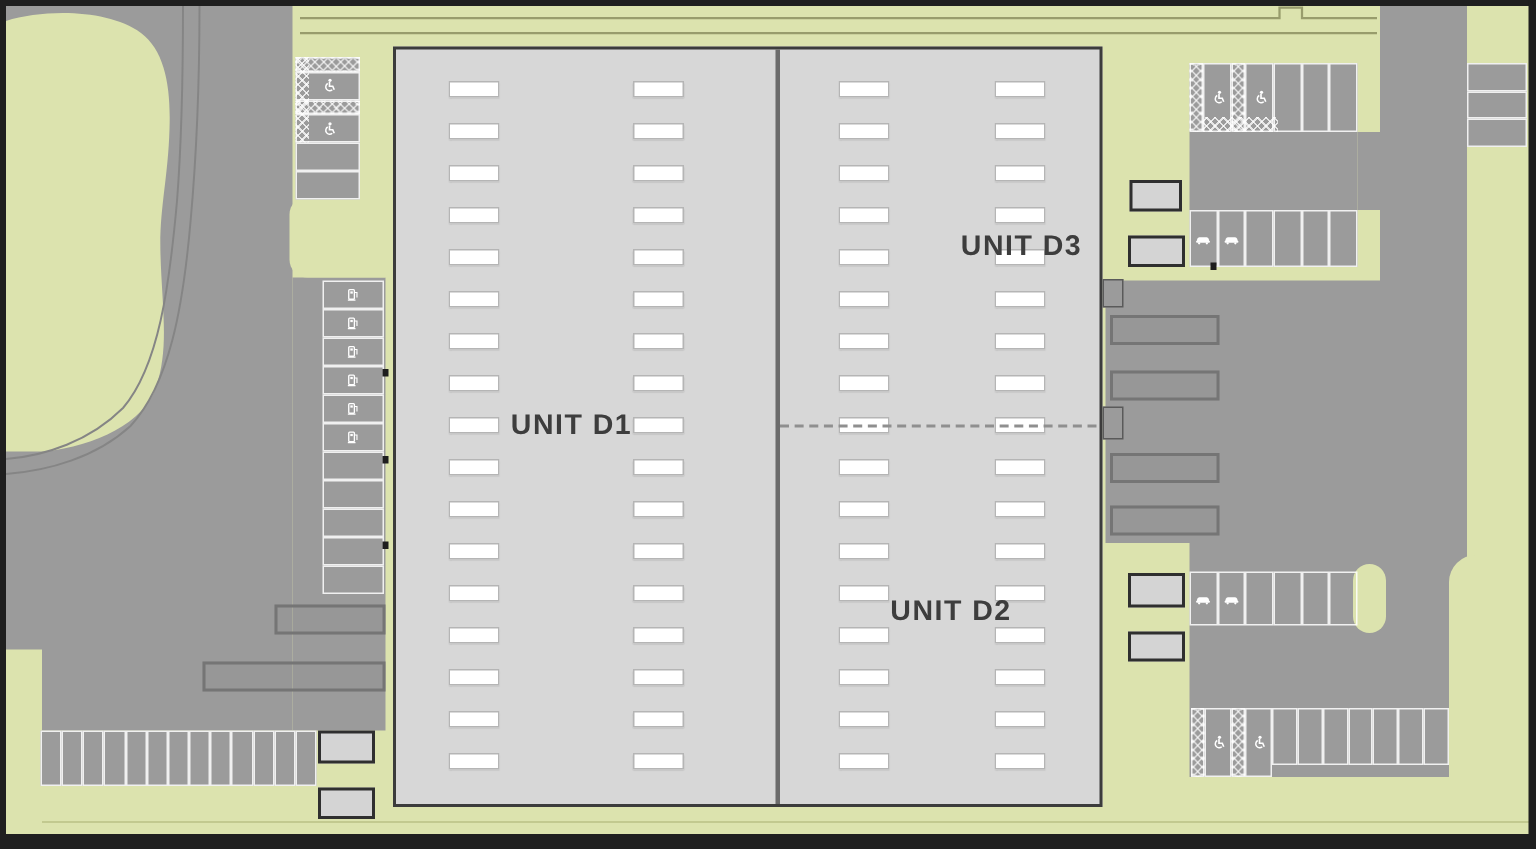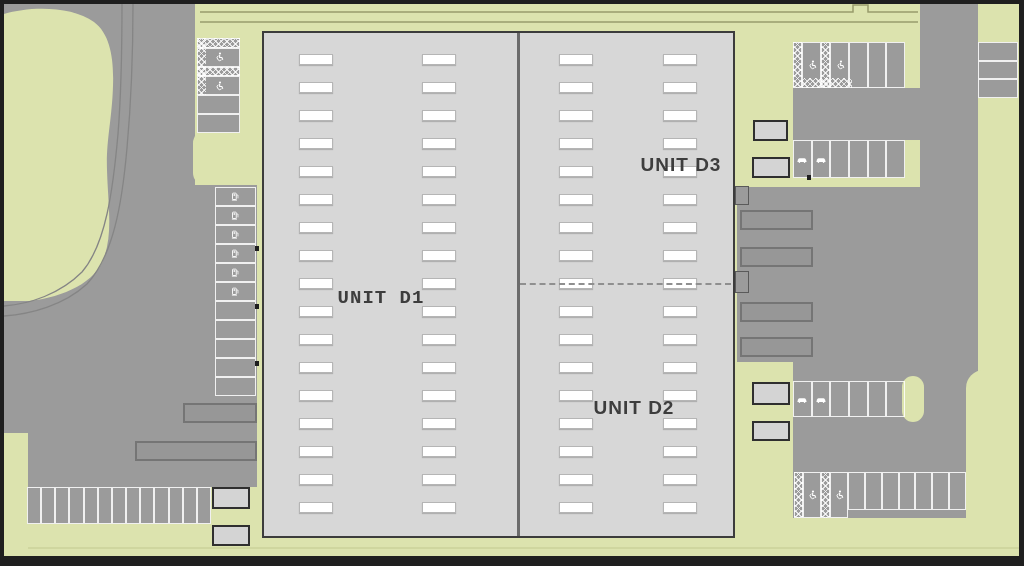--- a/index.html
+++ b/index.html
@@ -145,21 +145,21 @@
         <div class="vent" style="left: 399px; top: 301px;"></div>
         <div class="vent" style="left: 399px; top: 329px;"></div>
         <div class="vent" style="left: 399px; top: 357px;"></div>
         <div class="vent" style="left: 399px; top: 385px;"></div>
         <div class="vent" style="left: 399px; top: 413px;"></div>
         <div class="vent" style="left: 399px; top: 441px;"></div>
         <div class="vent" style="left: 399px; top: 469px;"></div>
       </div>
     <div class="unit-wall"></div>
     <div class="unit-divider"></div>
-    <div class="unit-label" style="left:117px;top:265px;font-family:Liberation Mono, monospace;">UNIT D1</div>
+    <div class="unit-label" style="left:117px;top:251px;">UNIT D1</div>
     <div class="unit-label" style="left:370px;top:132px;margin-left:47px;">UNIT D3</div>
     <div class="unit-label" style="left:370px;top:375px;">UNIT D2</div>
   </div>
 
   <div id="small-buildings">
       <div class="smallbldg" style="left: 753px; top: 120px; width: 35px; height: 21px;"></div>
       <div class="smallbldg" style="left: 752px; top: 157px; width: 38px; height: 21px;"></div>
       <div class="smallbldg" style="left: 752px; top: 382px; width: 38px; height: 23px;"></div>
       <div class="smallbldg" style="left: 752px; top: 421px; width: 38px; height: 20px;"></div>
       <div class="smallbldg" style="left: 212px; top: 487px; width: 38px; height: 22px;"></div>

